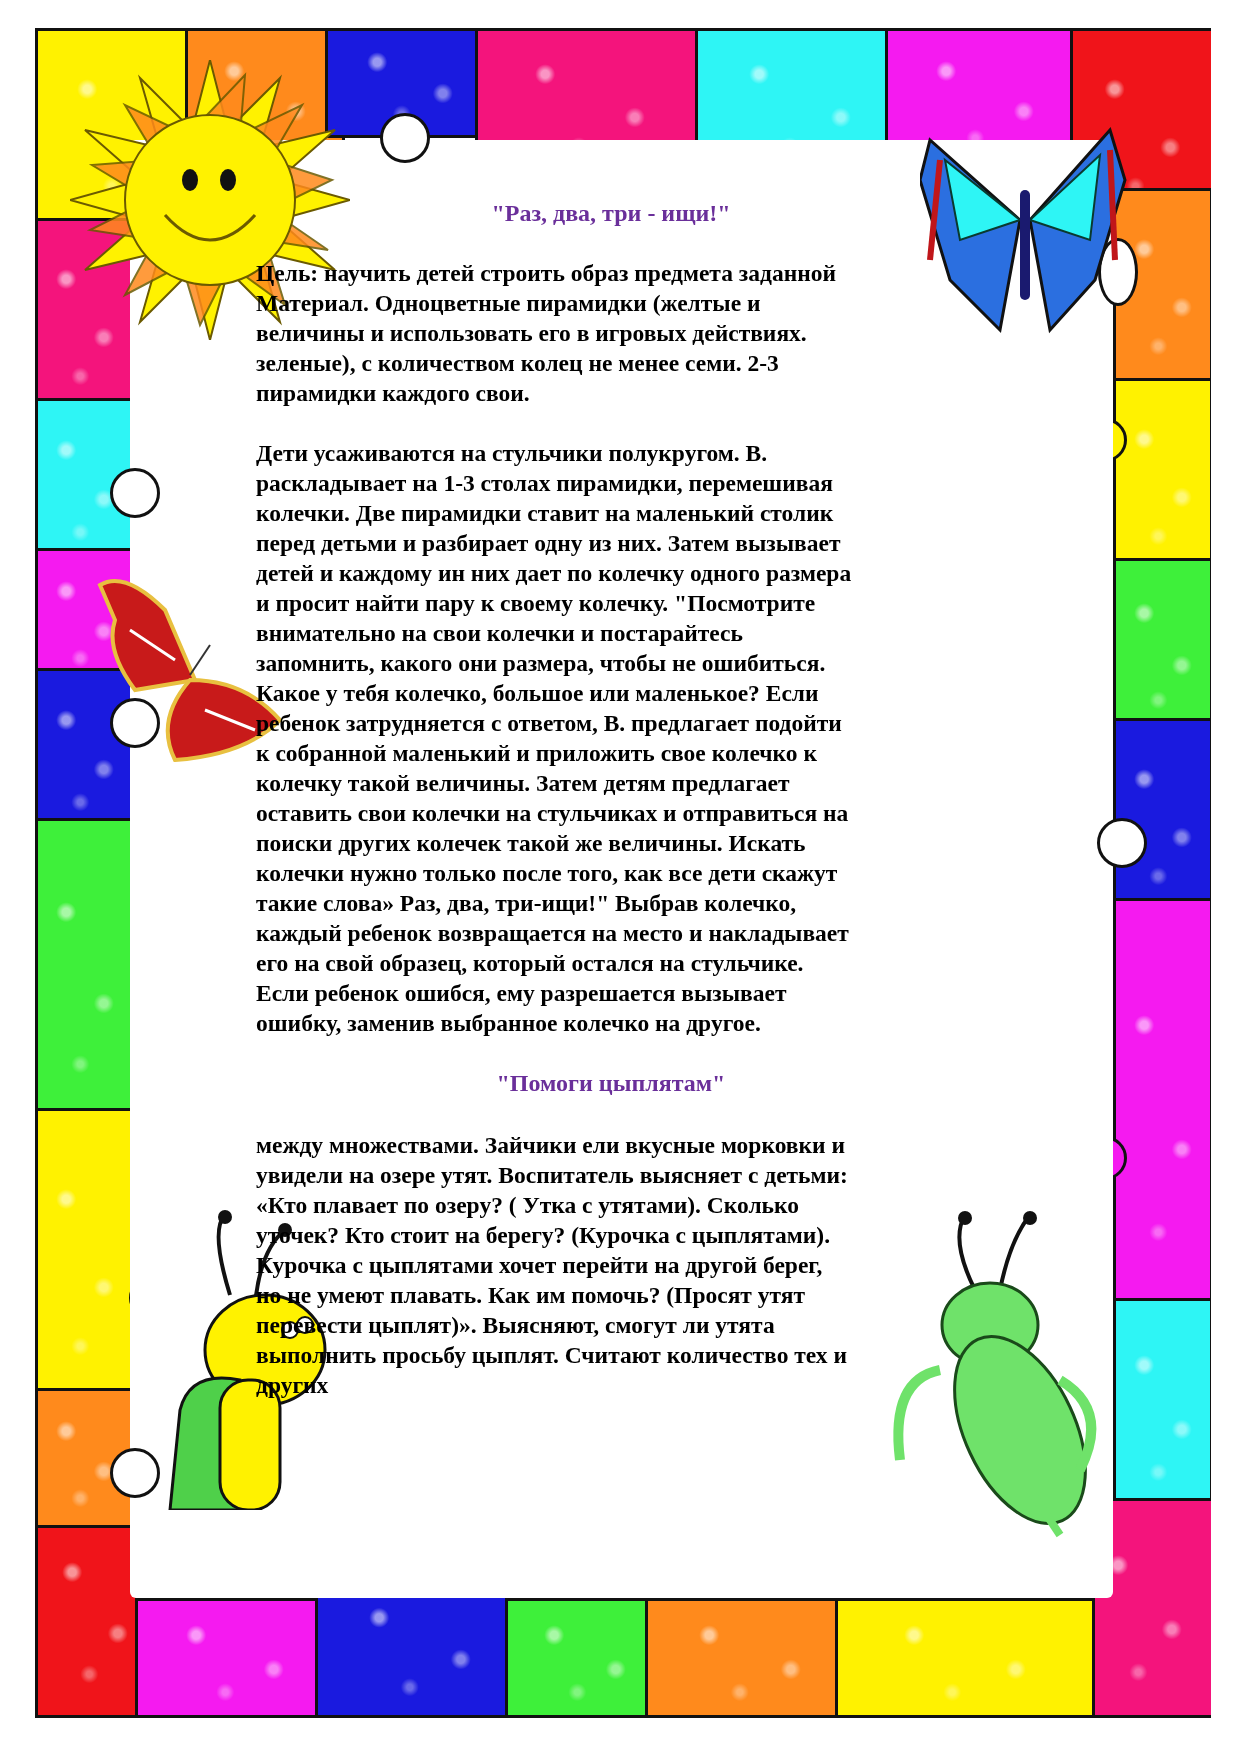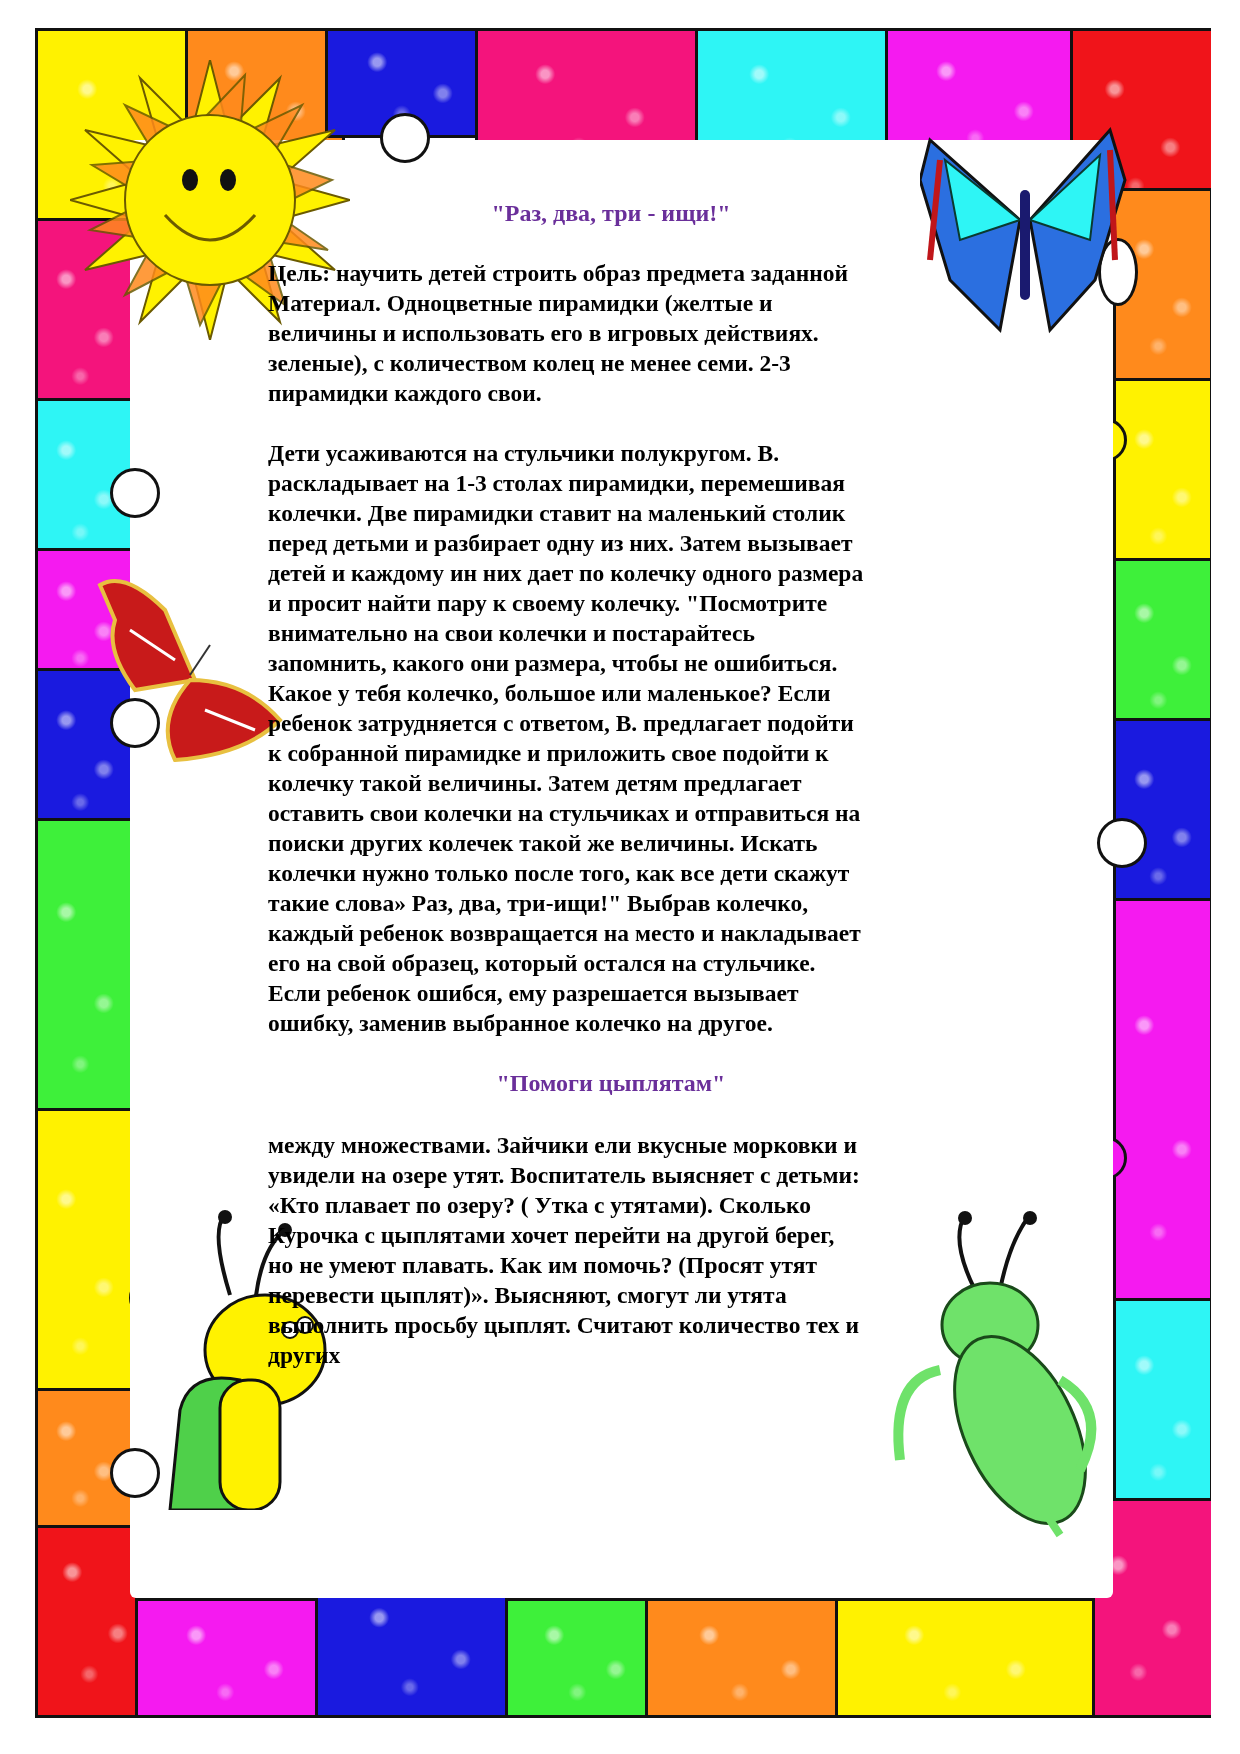--- a/index.html
+++ b/index.html
@@ -52,21 +52,21 @@
     line-height:30px;
   }
   .title {
     color:#6a2f9a;
     text-align:center;
     font-weight:bold;
     font-size:24px;
     margin:0 0 30px 0;
     padding-left:30px;
   }
-  .para { margin:0 0 30px 12px; }
+  .para { margin:0 0 30px 0; }
   .para .line { display:block; white-space:nowrap; }
   .title2 { margin-top:2px; margin-bottom:32px; }
 </style>
 </head>
 <body>
 
 <div class="frame">
 
   <div class="piece" style="left:0;top:0;width:170px;height:200px;background-color:#fff200;"></div>
   <div class="piece" style="left:150px;top:0;width:160px;height:140px;background-color:#ff8a1c;"></div>
@@ -181,37 +181,38 @@
     <span class="line">Дети усаживаются на стульчики полукругом. В.</span>
     <span class="line">раскладывает на 1-3 столах пирамидки, перемешивая</span>
     <span class="line">колечки. Две пирамидки ставит на маленький столик</span>
     <span class="line">перед детьми и разбирает одну из них. Затем вызывает</span>
     <span class="line">детей и каждому ин них дает по колечку одного размера</span>
     <span class="line">и просит найти пару к своему колечку. "Посмотрите</span>
     <span class="line">внимательно на свои колечки и постарайтесь</span>
     <span class="line">запомнить, какого они размера, чтобы не ошибиться.</span>
     <span class="line">Какое у тебя колечко, большое или маленькое? Если</span>
     <span class="line">ребенок затрудняется с ответом, В. предлагает подойти</span>
-    <span class="line">к собранной пирамидке и приложить свое подойти к</span>
+    <span class="line">к собранной маленький и приложить свое колечко к</span>
     <span class="line">колечку такой величины. Затем детям предлагает</span>
     <span class="line">оставить свои колечки на стульчиках и отправиться на</span>
     <span class="line">поиски других колечек такой же величины. Искать</span>
     <span class="line">колечки нужно только после того, как все дети скажут</span>
     <span class="line">такие слова» Раз, два, три-ищи!" Выбрав колечко,</span>
     <span class="line">каждый ребенок возвращается на место и накладывает</span>
     <span class="line">его на свой образец, который остался на стульчике.</span>
     <span class="line">Если ребенок ошибся, ему разрешается вызывает</span>
     <span class="line">ошибку, заменив выбранное колечко на другое.</span>
   </div>
 
   <div class="title title2">"Помоги цыплятам"</div>
 
   <div class="para">
     <span class="line">между множествами. Зайчики ели вкусные морковки и</span>
     <span class="line">увидели на озере утят. Воспитатель выясняет с детьми:</span>
     <span class="line">«Кто плавает по озеру? ( Утка с утятами). Сколько</span>
+    <span class="line">уточек? Кто стоит на берегу? (Курочка с цыплятами).</span>
     <span class="line">Курочка с цыплятами хочет перейти на другой берег,</span>
     <span class="line">но не умеют плавать. Как им помочь? (Просят утят</span>
     <span class="line">перевести цыплят)». Выясняют, смогут ли утята</span>
     <span class="line">выполнить просьбу цыплят. Считают количество тех и</span>
     <span class="line">других</span>
   </div>
 </div>
 
 </body></html>

